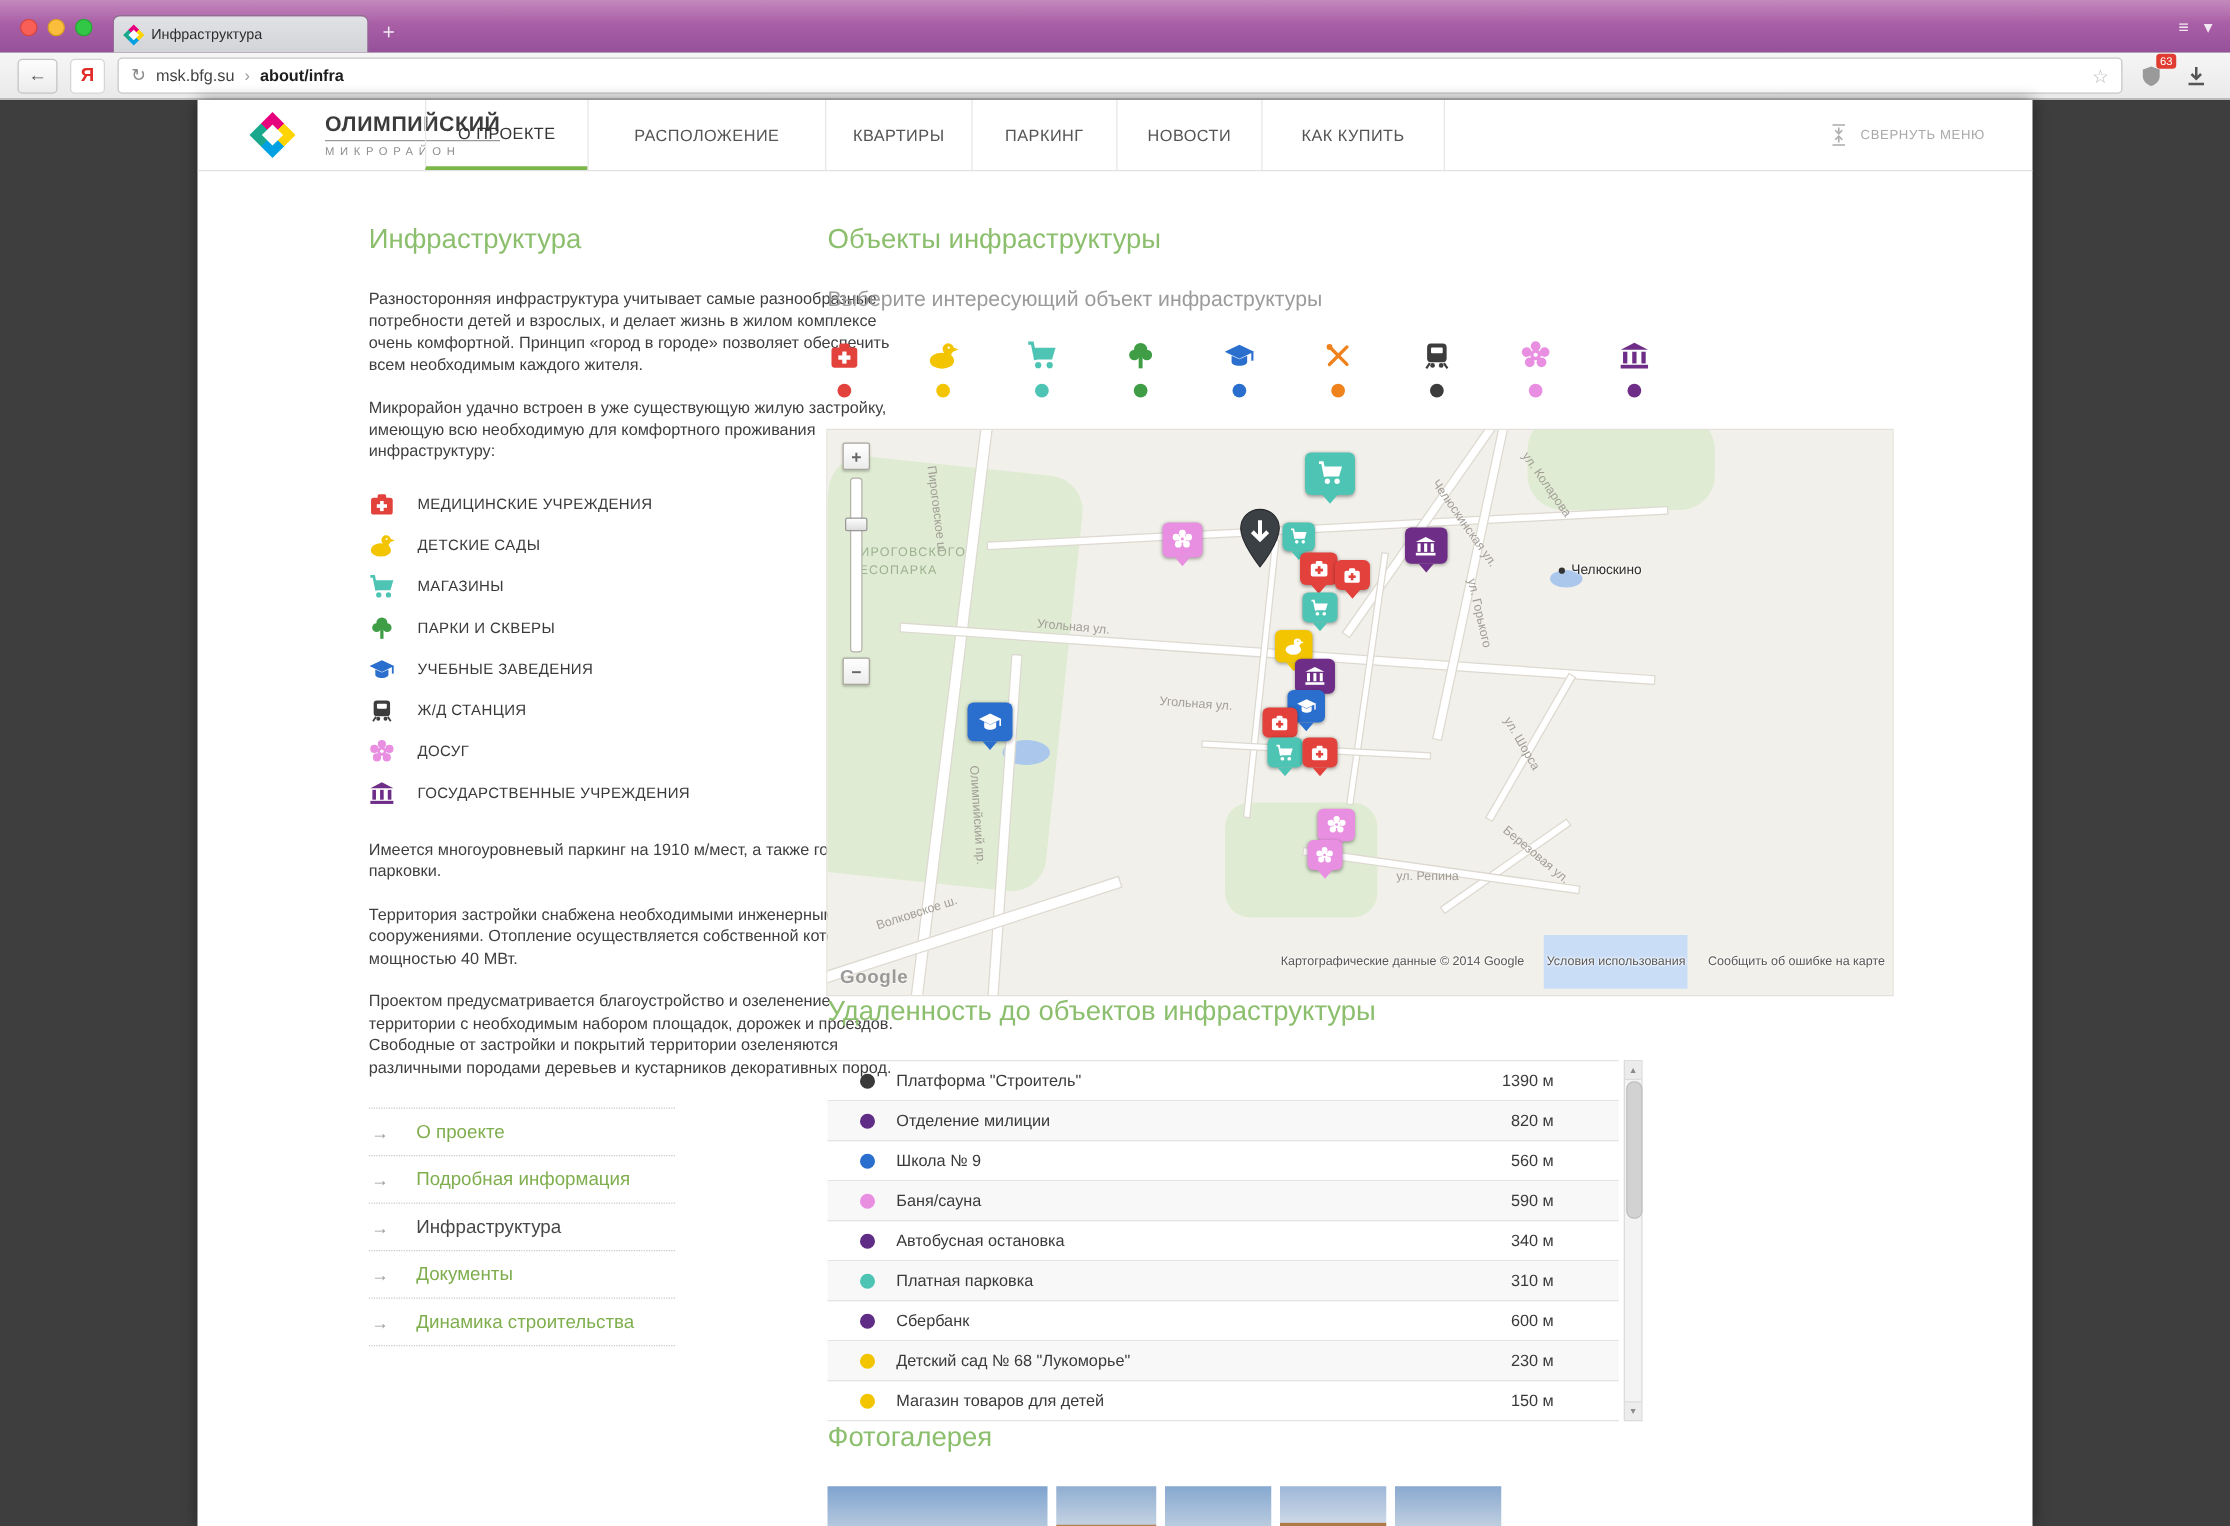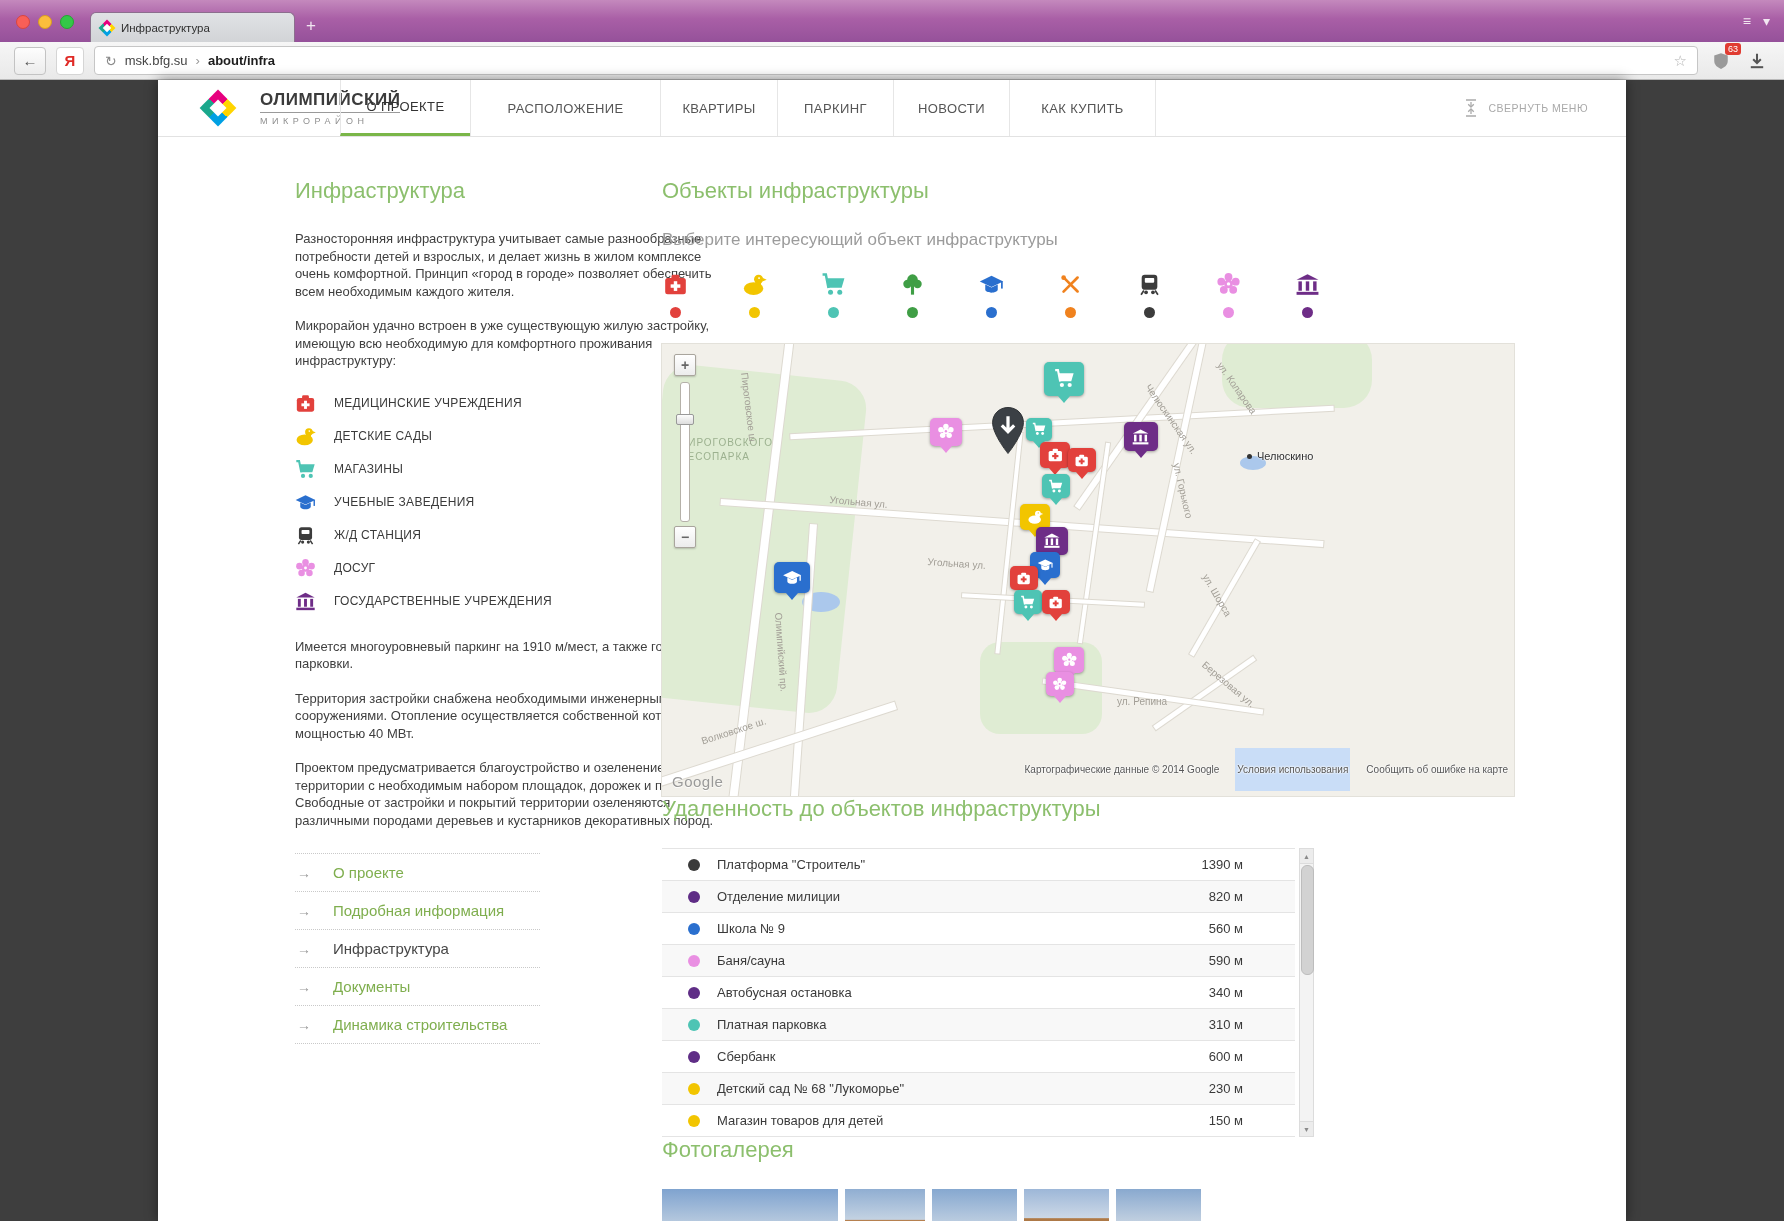--- a/index.html
+++ b/index.html
@@ -105,21 +105,21 @@
     color:#fff;display:flex;align-items:center;justify-content:center;
     box-shadow:0 1px 3px rgba(0,0,0,.35);cursor:pointer;}
   .marker::after{content:'';position:absolute;top:100%;left:50%;transform:translateX(-50%);
     border:6px solid transparent;border-top:7px solid var(--mk,#999);border-bottom:none;}
   .marker svg{width:62%;height:62%;}
   .main-pin{position:absolute;z-index:5;}
   .map-attr{position:absolute;right:6px;bottom:5px;display:flex;gap:16px;font-size:10px;color:#565656;
     text-shadow:0 0 2px #fff,0 0 2px #fff,0 0 3px #fff;align-items:center;}
   .map-attr .terms{background:#c9ddf7;padding:16px 2px;cursor:pointer;}
   .map-attr .report{cursor:pointer;}
-  .google-logo{position:absolute;left:10px;bottom:6px;font-size:15px;font-weight:normal;color:#8a8a8a;
+  .google-logo{position:absolute;left:10px;bottom:6px;font-size:15px;font-weight:bold;color:#8a8a8a;
     opacity:.85;letter-spacing:.5px;text-shadow:0 1px 0 #fff;text-align:right;}
   
   .dist-title{margin-top:26px;}
   .dist-wrap{display:flex;margin-top:14px;}
   .rows{width:633px;border-top:1px solid #e4e4e4;}
   .drow{height:32px;display:flex;align-items:center;box-sizing:border-box;
     padding:0 52px 0 26px;border-bottom:1px solid #e4e4e4;font-size:13px;color:#3a3a3a;cursor:pointer;}
   .drow:nth-child(even){background:#f8f8f8;}
   .ddot{width:12px;height:12px;border-radius:50%;margin-right:17px;flex:none;}
   .dname{flex:1;}
@@ -299,20 +299,26 @@
           </svg>
         <span class="cat-label">ДЕТСКИЕ САДЫ</span>
       </div>
       <div class="cat-row">
         <svg viewBox="0 0 16 16" style="color: rgb(78, 196, 180);">
             <use href="#ic-cart"></use>
           </svg>
         <span class="cat-label">МАГАЗИНЫ</span>
       </div>
       <div class="cat-row">
+        <svg viewBox="0 0 16 16" style="color: rgb(63, 158, 69);">
+            <use href="#ic-tree"></use>
+          </svg>
+        <span class="cat-label">ПАРКИ И СКВЕРЫ</span>
+      </div>
+      <div class="cat-row">
         <svg viewBox="0 0 16 16" style="color: rgb(42, 111, 206);">
             <use href="#ic-grad"></use>
           </svg>
         <span class="cat-label">УЧЕБНЫЕ ЗАВЕДЕНИЯ</span>
       </div>
       <div class="cat-row">
         <svg viewBox="0 0 16 16" style="color: rgb(60, 60, 60);">
             <use href="#ic-train"></use>
           </svg>
         <span class="cat-label">Ж/Д СТАНЦИЯ</span>

